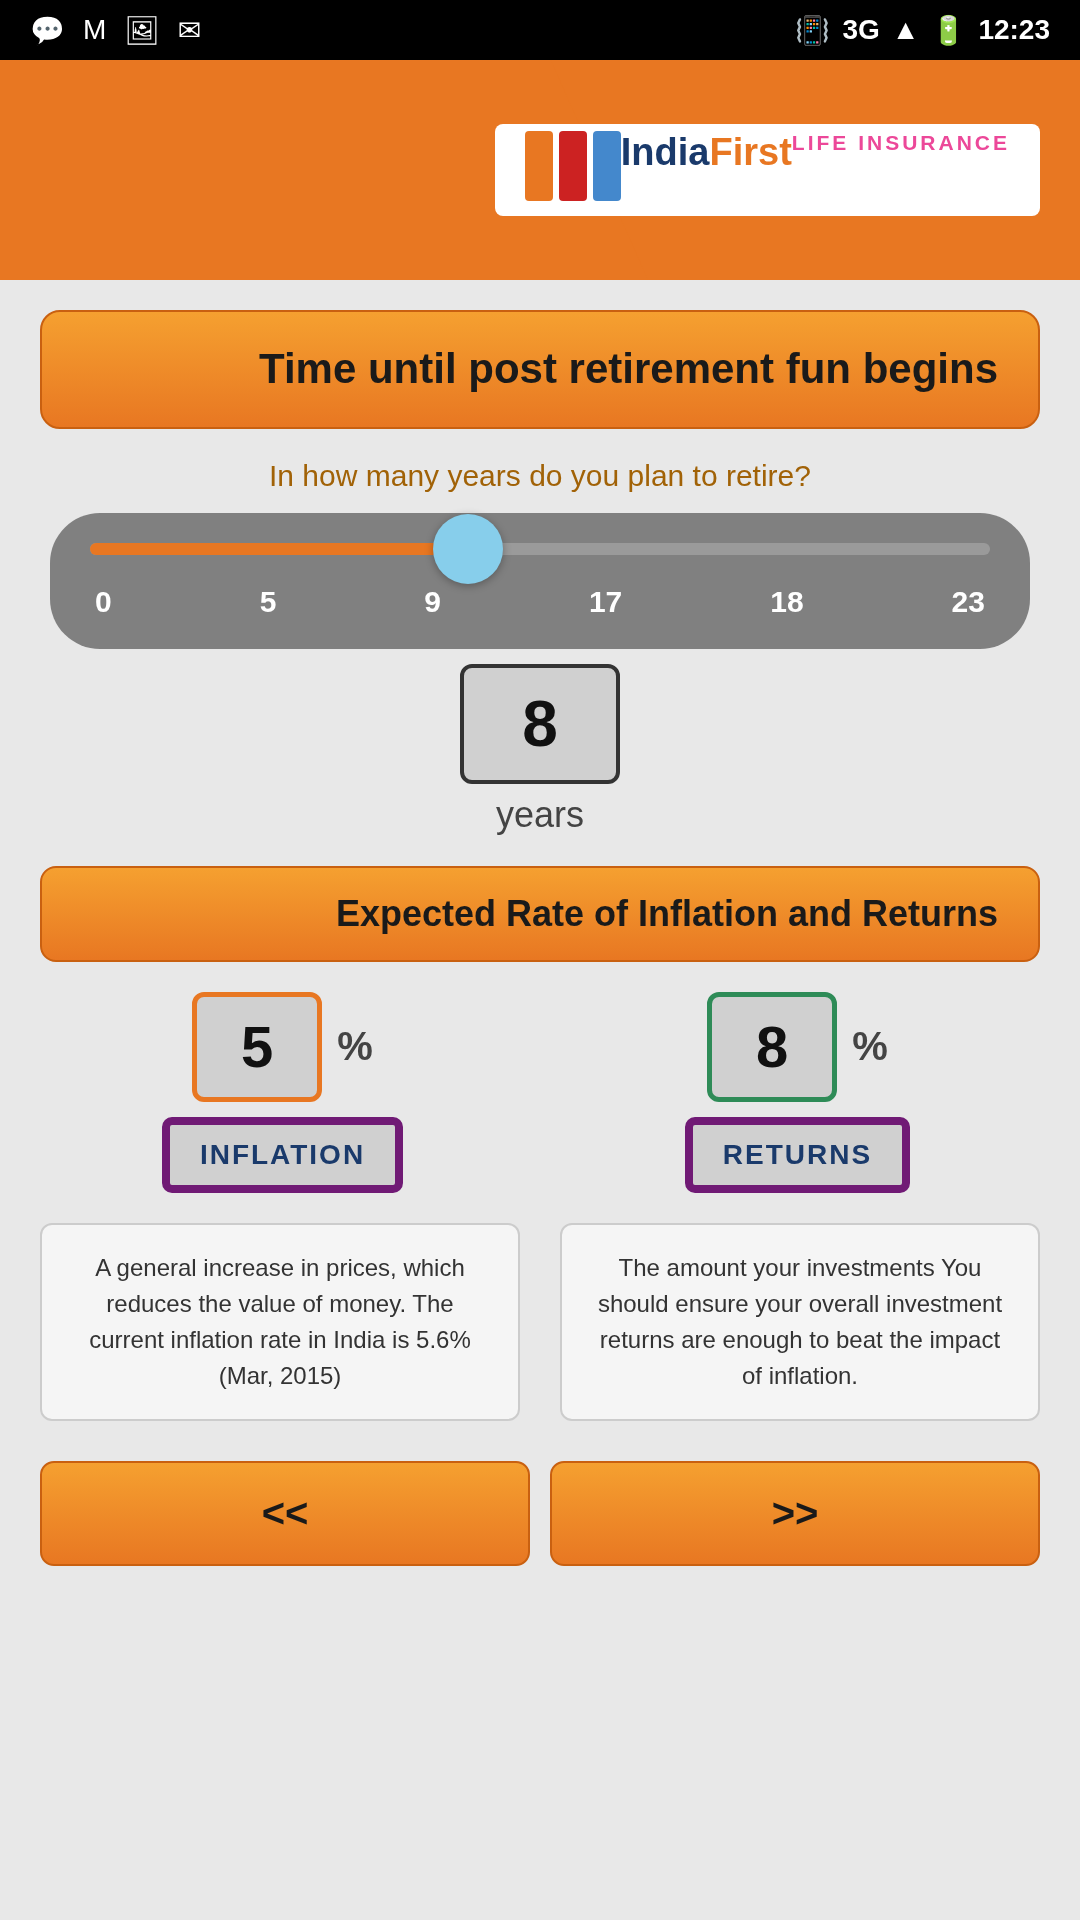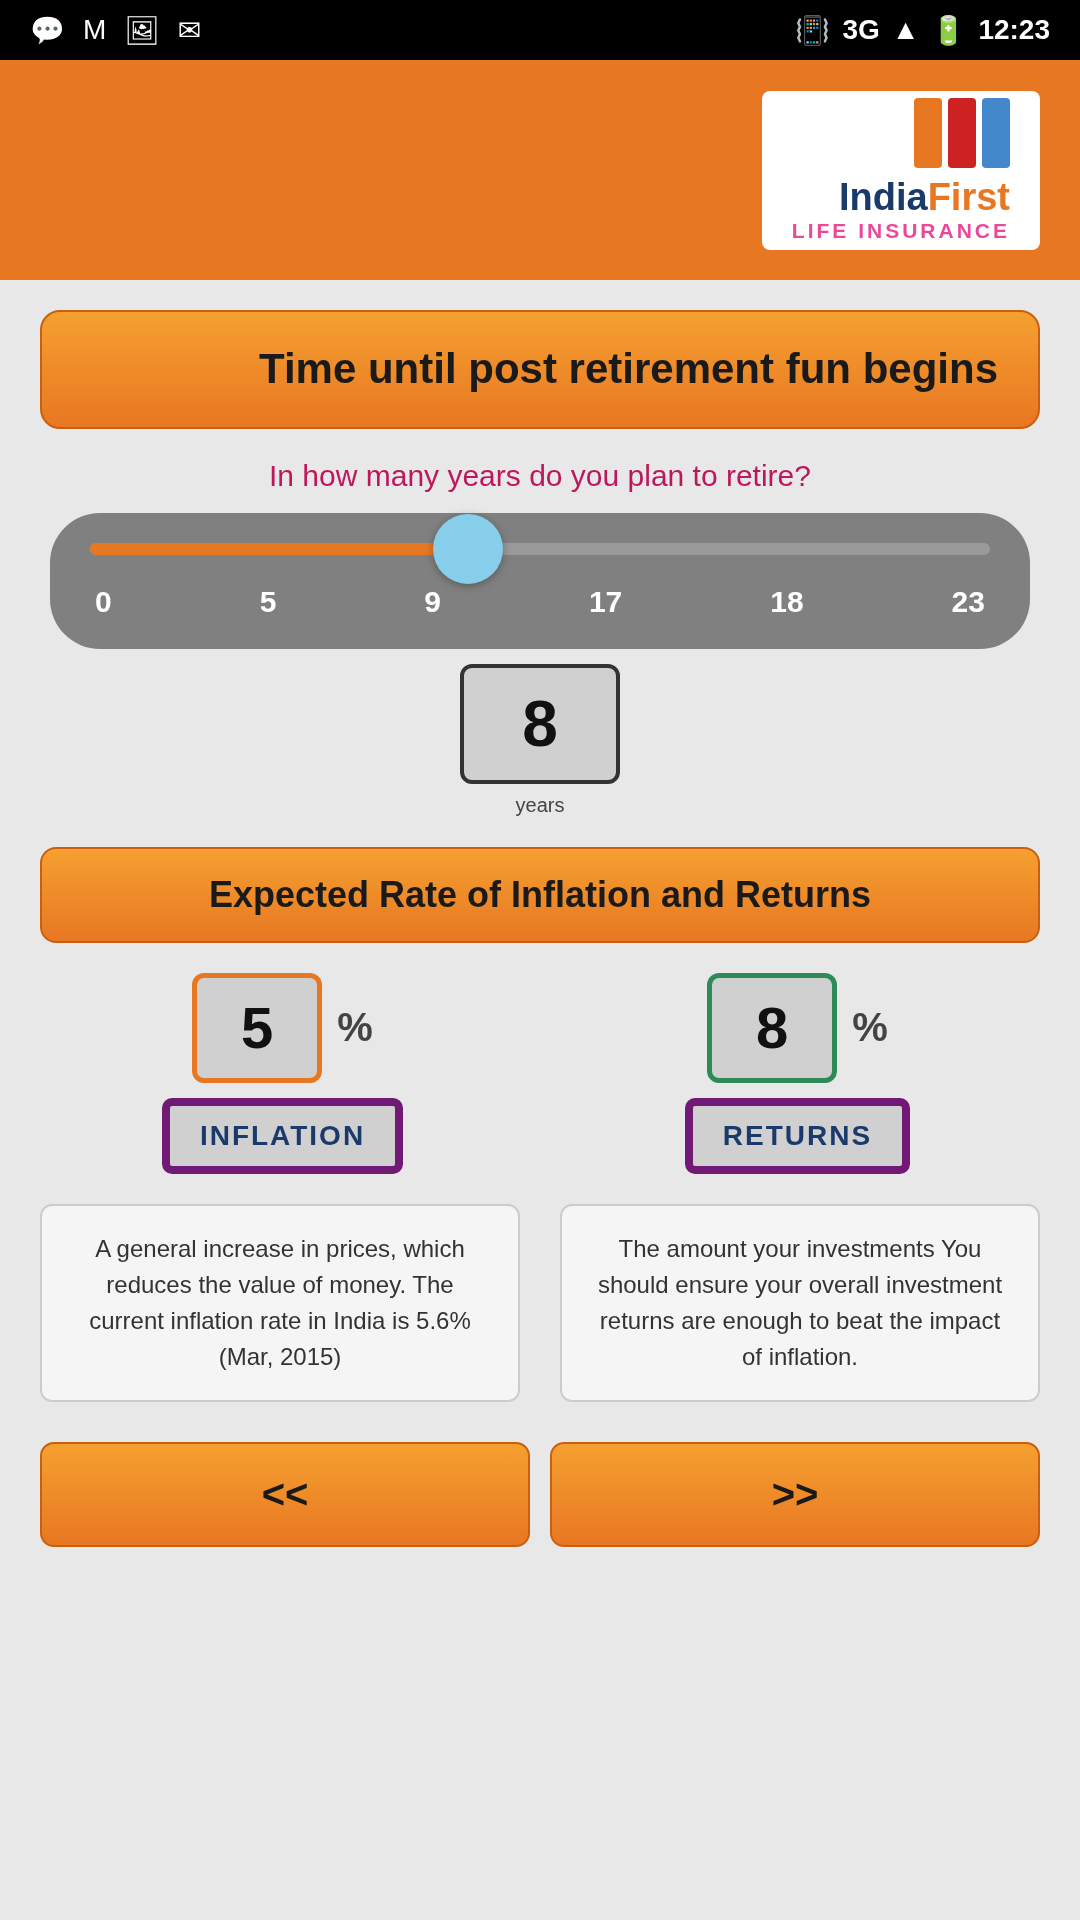--- a/index.html
+++ b/index.html
@@ -61,22 +61,22 @@
       background: #e87722;
       clip-path: polygon(0 0, 85% 0, 100% 100%, 0 100%);
     }
     .logo-area {
       position: relative;
       z-index: 2;
       background: #fff;
       padding: 7px 30px;
       border-radius: 8px;
       display: flex;
-      flex-direction: column;
-      align-items: flex-end;
+      flex-direction: row;
+      align-items: flex-start;
     }
     .logo-flag {
       display: flex;
       gap: 6px;
       margin-bottom: 8px;
     }
     .flag-stripe {
       width: 28px;
       height: 70px;
       border-radius: 4px;
@@ -117,21 +117,21 @@
       font-size: 42px;
       font-weight: bold;
       color: #1a1a1a;
       line-height: 1.3;
     }
 
     
     .subtitle {
       text-align: center;
       font-size: 30px;
-      color: #be185d;
+      color: #a16207;
       margin-bottom: 20px;
     }
 
     
     .slider-container {
       background: #808080;
       border-radius: 50px;
       padding: 30px 40px;
       margin: 0 10px 15px 10px;
       position: relative;
@@ -198,30 +198,30 @@
       border-radius: 12px;
       display: flex;
       align-items: center;
       justify-content: center;
       font-size: 64px;
       font-weight: bold;
       color: #111;
       margin-bottom: 10px;
     }
     .value-label {
-      font-size: 20px;
+      font-size: 36px;
       color: #444;
     }
 
     
     .section-header {
       background: linear-gradient(to bottom, #f5a030, #e87722);
       border-radius: 16px;
       padding: 25px 40px;
-      text-align: center;
+      text-align: right;
       margin: 20px 0 30px 0;
       border: 2px solid #c96010;
     }
     .section-header-text {
       font-size: 36px;
       font-weight: bold;
       color: #1a1a1a;
     }
 
     

